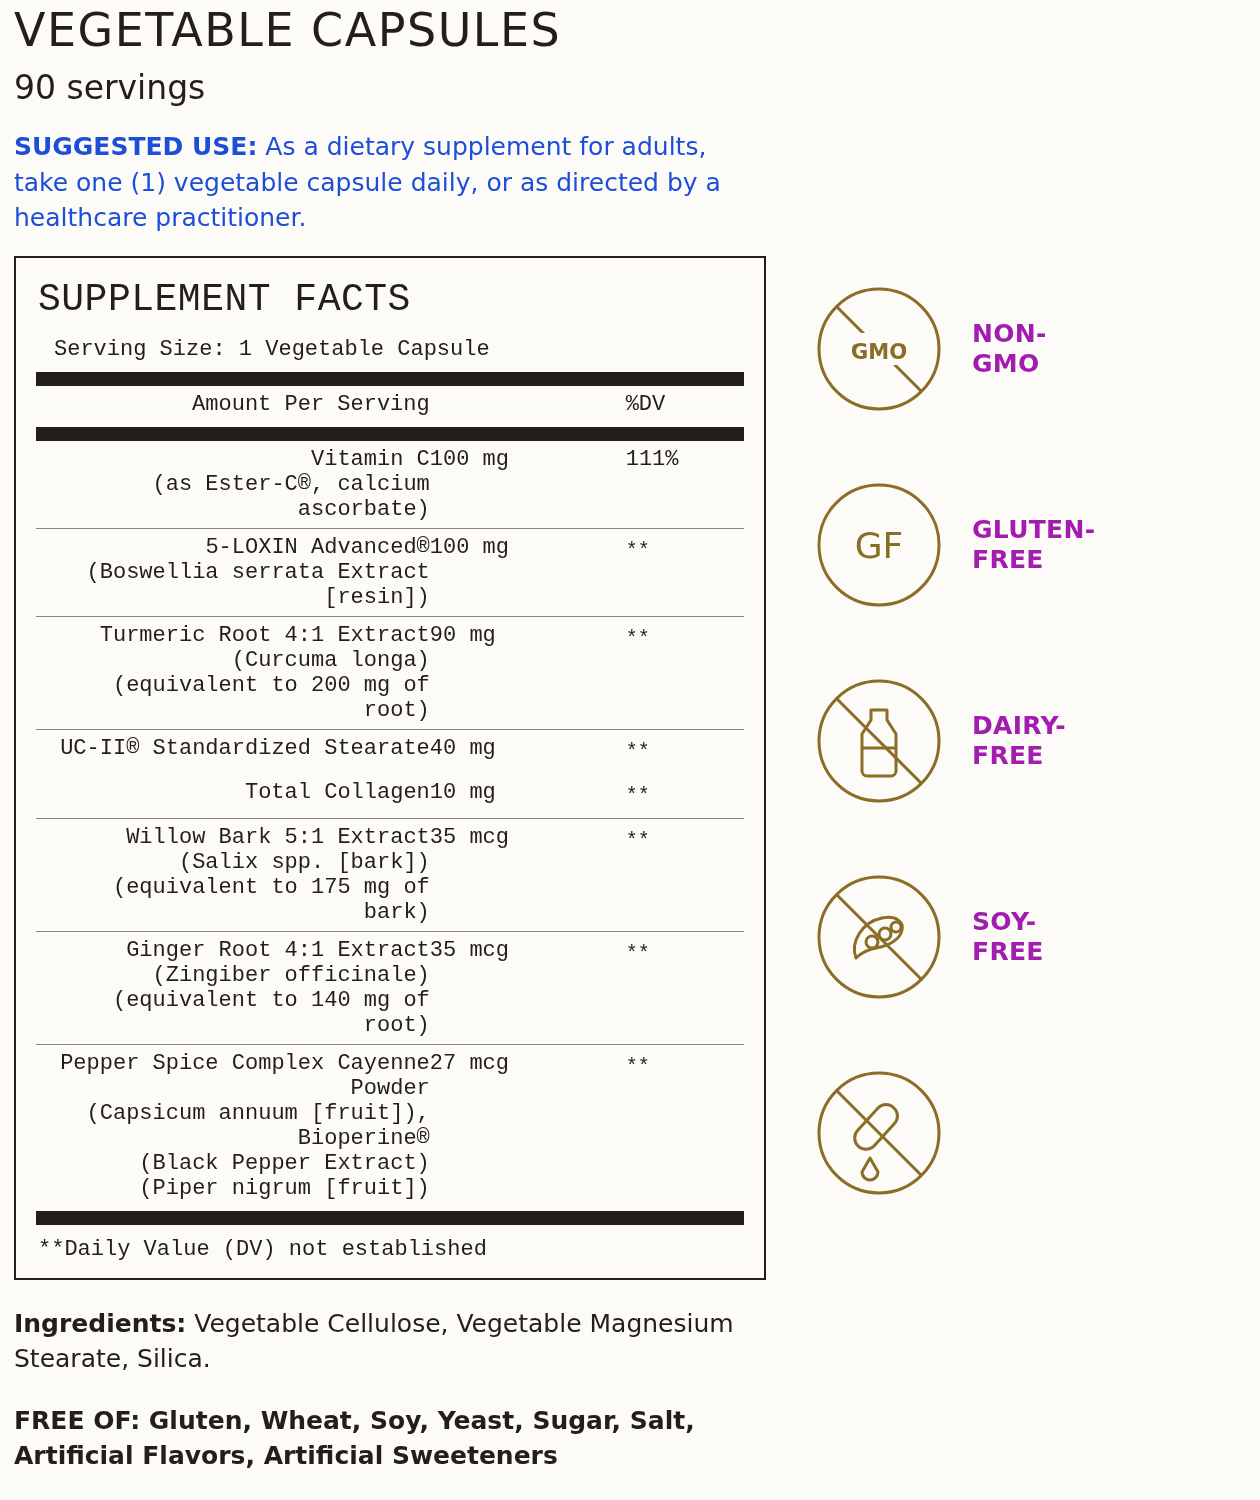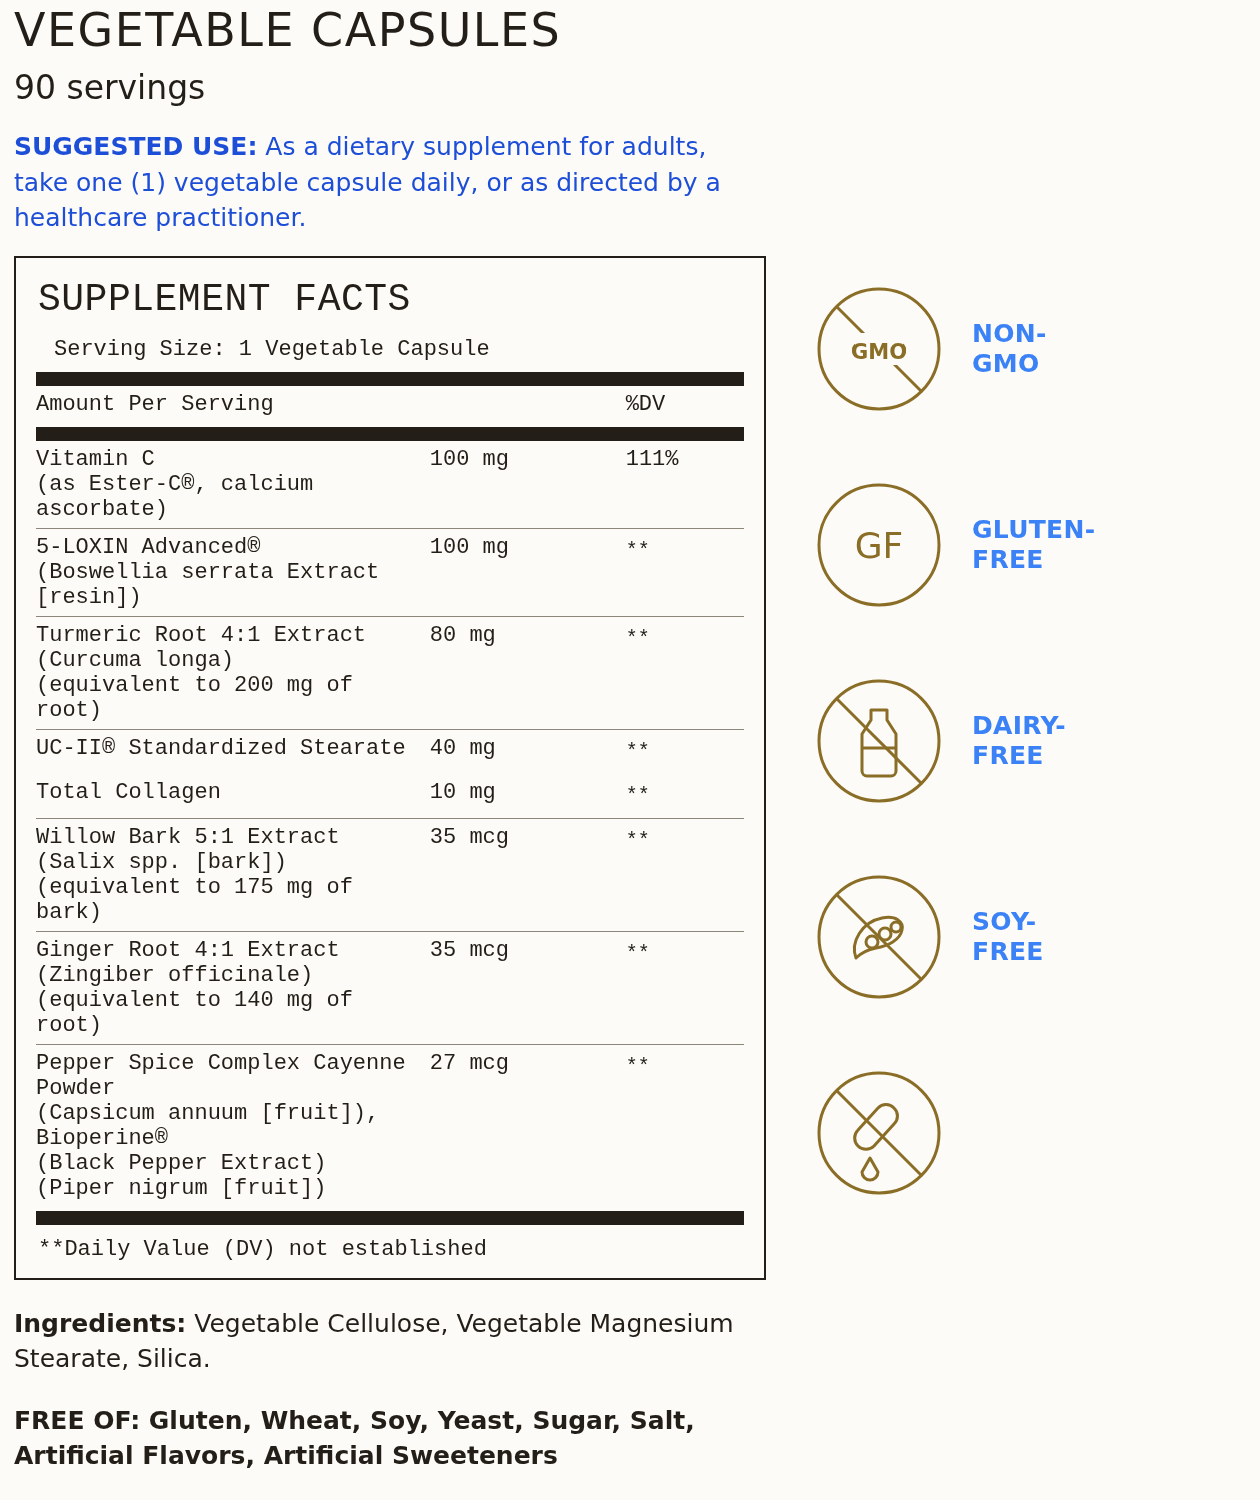--- a/index.html
+++ b/index.html
@@ -87,21 +87,21 @@
   }
   table.facts {
     width: 100%;
     border-collapse: collapse;
     font-size: 22px;
   }
   table.facts td {
     vertical-align: top;
     padding: 6px 0 6px 0;
   }
-  td.col-name { width: 400px; padding-left: 2px;}
+  td.col-name { width: 400px; padding-left: 2px; text-align: right;}
   td.col-amt  { width: 200px; }
   td.col-dv   { width: 120px; }
   .amt-head, .dv-head { font-size: 22px; }
   .row-sep td {
     border-top: 1px solid #8d877b;
   }
   .sub-line {
     display: block;
     font-size: 22px;
   }
@@ -125,21 +125,21 @@
     width: 142px;
     height: 142px;
     flex: 0 0 142px;
     position: relative;
   }
   .badge-label {
     margin-left: 22px;
     font-size: 25px;
     font-weight: 700;
     line-height: 1.2;
-    color: #3b82f6;
+    color: #a21caf;
     letter-spacing: 0.3px;
     white-space: pre-line;
   }
   svg.badge-svg {
     display: block;
   }
   
   .footer-block {
     margin-top: 26px;
   }
@@ -212,21 +212,21 @@
               <td class="col-amt">100 mg</td>
               <td class="col-dv dv-star">**</td>
             </tr>
 
             <tr class="row-sep">
               <td class="col-name">
                 <span>Turmeric Root 4:1 Extract</span>
                 <span class="sub-line" style="white-space:pre-line">(Curcuma longa)
 (equivalent to 200 mg of root)</span>
               </td>
-              <td class="col-amt">80 mg</td>
+              <td class="col-amt">90 mg</td>
               <td class="col-dv dv-star">**</td>
             </tr>
 
             <tr class="row-sep">
               <td class="col-name">
                 <span>UC-II® Standardized Stearate</span>
               </td>
               <td class="col-amt">40 mg</td>
               <td class="col-dv dv-star">**</td>
             </tr>

